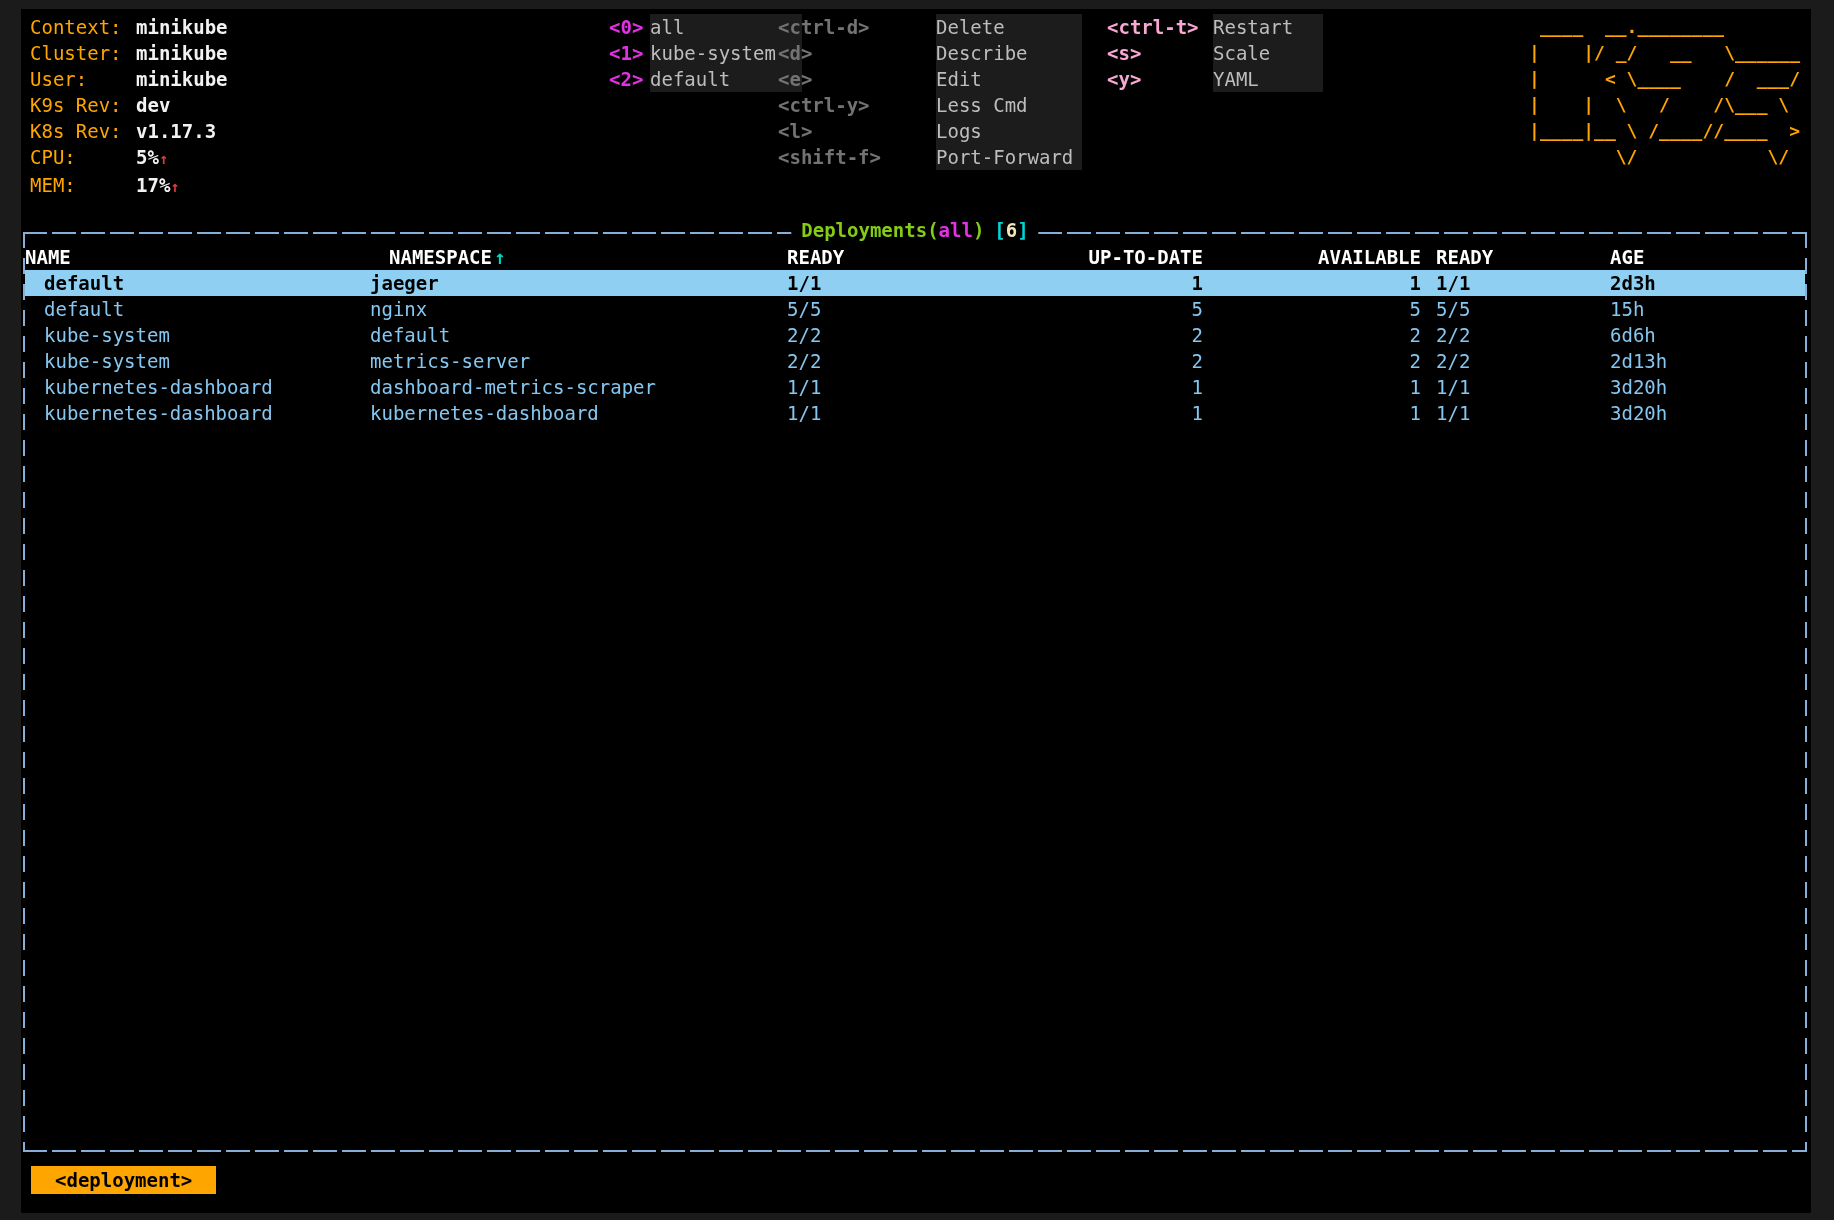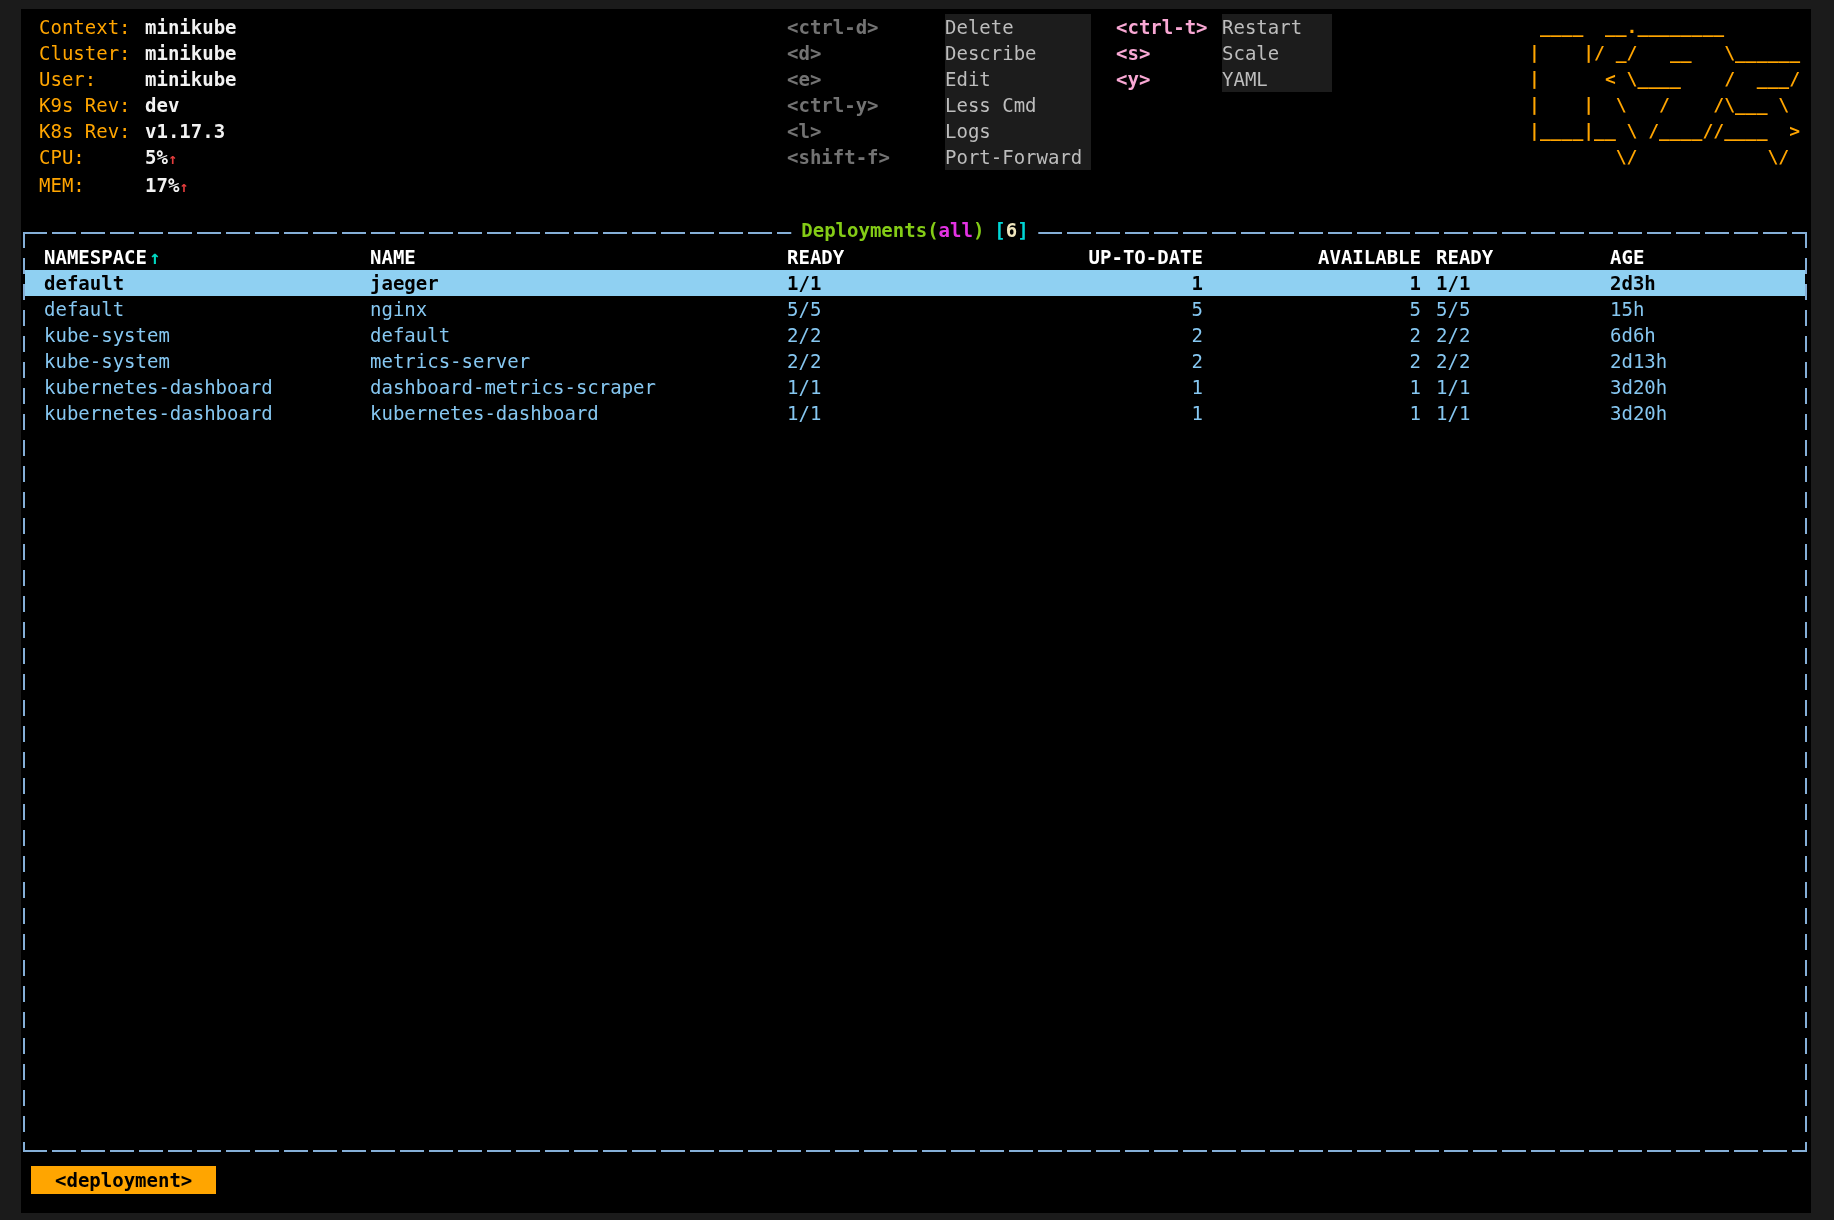--- a/index.html
+++ b/index.html
@@ -2,21 +2,21 @@
 <html><head>
 <meta charset="utf-8">
 <style>
   * { margin:0; padding:0; box-sizing:border-box; }
   html,body { width:1834px; height:1220px; background:#1b1b1b; overflow:hidden; }
   body { font-family:"DejaVu Sans Mono", monospace; font-size:19px; }
 
   .terminal { position:absolute; top:9px; left:21px; right:23px; bottom:7px; background:#000; }
 
   
-  .header-zone { position:absolute; top:5px; left:8px; right:8px; height:190px;margin-left:9px; }
+  .header-zone { position:absolute; top:5px; left:8px; right:8px; height:190px; }
   .info-row { line-height:26px; white-space:nowrap; }
   .info-label { display:inline-block; width:106px; color:#ffa500; }
   .info-value { color:#f2f2f2; font-weight:bold; }
   .info-arrow { color:#e23c3c; font-weight:bold; font-size:15px; }
   .cluster-info { position:absolute; left:1px; top:0; }
 
   .hk-row { line-height:26px; white-space:nowrap; }
   .hk-key { display:inline-block; font-weight:bold; }
   .hk-label { color:#bdbdbd; background:#1c1c1c; display:inline-block; padding-right:8px; }
   .ns-keys { position:absolute; left:580px; top:0; }
@@ -71,20 +71,25 @@
   <div class="header-zone">
     <div class="cluster-info">
         <div class="info-row"><span class="info-label">Context:</span><span class="info-value">minikube</span></div>
         <div class="info-row"><span class="info-label">Cluster:</span><span class="info-value">minikube</span></div>
         <div class="info-row"><span class="info-label">User:</span><span class="info-value">minikube</span></div>
         <div class="info-row"><span class="info-label">K9s Rev:</span><span class="info-value">dev</span></div>
         <div class="info-row"><span class="info-label">K8s Rev:</span><span class="info-value">v1.17.3</span></div>
         <div class="info-row"><span class="info-label">CPU:</span><span class="info-value">5%</span><span class="info-arrow">↑</span></div>
         <div class="info-row"><span class="info-label">MEM:</span><span class="info-value">17%</span><span class="info-arrow">↑</span></div>
       </div>
+    <div class="ns-keys">
+        <div class="hk-row"><span class="hk-key">&lt;0&gt;</span><span class="hk-label">all</span></div>
+        <div class="hk-row"><span class="hk-key">&lt;1&gt;</span><span class="hk-label">kube-system</span></div>
+        <div class="hk-row"><span class="hk-key">&lt;2&gt;</span><span class="hk-label">default</span></div>
+      </div>
     <div class="acts1">
         <div class="hk-row"><span class="hk-key">&lt;ctrl-d&gt;</span><span class="hk-label">Delete</span></div>
         <div class="hk-row"><span class="hk-key">&lt;d&gt;</span><span class="hk-label">Describe</span></div>
         <div class="hk-row"><span class="hk-key">&lt;e&gt;</span><span class="hk-label">Edit</span></div>
         <div class="hk-row"><span class="hk-key">&lt;ctrl-y&gt;</span><span class="hk-label">Less Cmd</span></div>
         <div class="hk-row"><span class="hk-key">&lt;l&gt;</span><span class="hk-label">Logs</span></div>
         <div class="hk-row"><span class="hk-key">&lt;shift-f&gt;</span><span class="hk-label">Port-Forward</span></div>
       </div>
     <div class="acts2">
         <div class="hk-row"><span class="hk-key">&lt;ctrl-t&gt;</span><span class="hk-label">Restart</span></div>
@@ -102,22 +107,22 @@
   <div class="box">
     <div class="bt"></div>
     <div class="bb"></div>
     <div class="bl"></div>
     <div class="br"></div>
 
     <div class="box-title"><span class="t-res">Deployments</span><span class="t-res">(</span><span class="t-scope">all</span><span class="t-res">)</span><span class="t-brk t-gap">[</span><span class="t-count">6</span><span class="t-brk">]</span></div>
 
     <div class="table-content">
       <div class="trow hdr">
+          <div class="cell c2"><span>NAME</span></div>
           <div class="cell c1"><span>NAMESPACE</span><span class="sort-arrow">↑</span></div>
-          <div class="cell c2"><span>NAME</span></div>
           <div class="cell c3"><span>READY</span></div>
           <div class="cell c4 r"><span>UP-TO-DATE</span></div>
           <div class="cell c5 r"><span>AVAILABLE</span></div>
           <div class="cell c6"><span>READY</span></div>
           <div class="cell c7"><span>AGE</span></div>
         </div>
       <div>
           <div class="trow data selected">
             <div class="cell c1">default</div>
             <div class="cell c2">jaeger</div>

